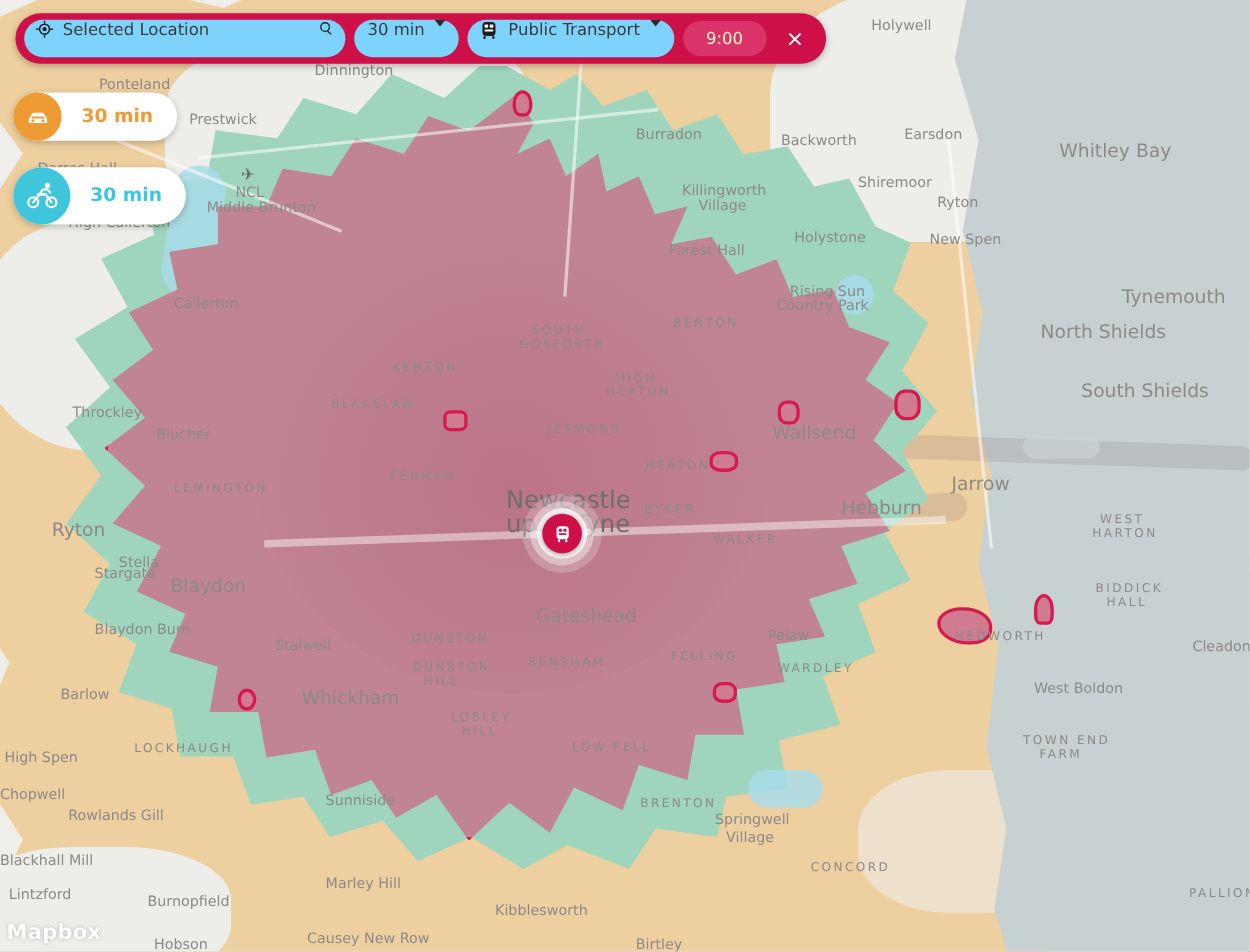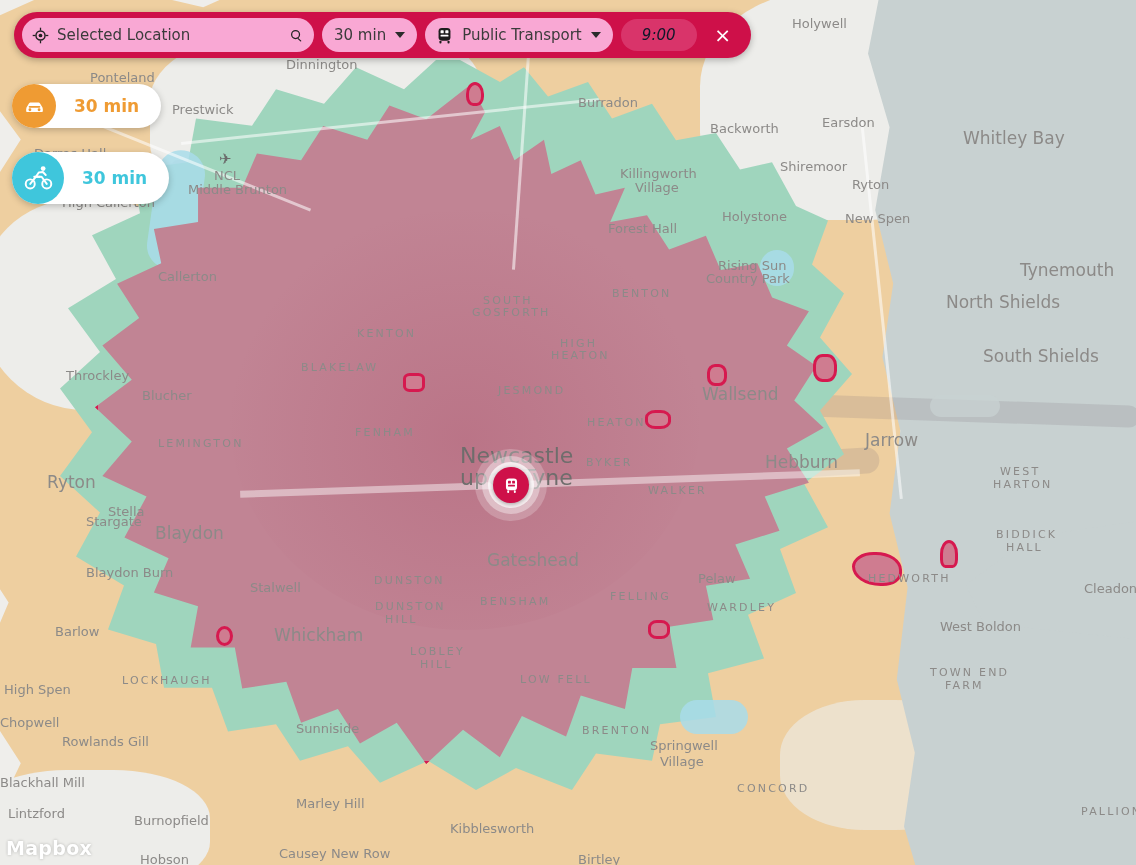--- a/index.html
+++ b/index.html
@@ -130,50 +130,49 @@
     position: absolute; left: 14px; top: 12px;
     display: flex; align-items: center;
     height: 46px;
     background: #CE1049;
     border-radius: 23px;
     padding: 0 6px 0 8px;
     box-shadow: 0 2px 7px rgba(0,0,0,.28);
     z-index: 40;
   }
   .sb-field {
-    display:flex; align-items:center;
-    background:#f9a8d4; border-radius:18px;
+    display:flex; align-items:flex-start;
+    background:#7dd3fc; border-radius:18px;
     height:34px;
     padding: 0 10px 0 10px;
     margin-right: 8px;
   }
   .sb-field.loc { width: 272px; justify-content:space-between; }
   .sb-text {
     font-size: 15px; color:#3b3b3b;
     font-family: "DejaVu Sans", sans-serif;
     white-space: nowrap;
   }
   .sb-field.loc .sb-text { margin-left: 8px; flex:1; }
   .sb-field.dur  { padding: 0 12px; }
   .sb-field.mode { padding: 0 12px 0 10px; }
   .caret {
     width:0;height:0;margin-left:9px;
     border-left:5px solid transparent;
     border-right:5px solid transparent;
     border-top:6px solid #2b2b2b;
   }
   .time-pill {
-    background:#D9346A; color:#0f172a;
+    background:#D9346A; color:#fef9c3;
     border-radius:16px;
     height:32px; min-width:76px;
     display:flex;align-items:center;justify-content:center;
     font-size:15px;
     font-family: "DejaVu Sans", sans-serif;
     margin-right:4px;
-    font-style:italic;
   }
   .close-btn {
     width:44px;height:40px;
     display:flex;align-items:center;justify-content:center;
     color:#fff; font-size:20px; cursor:pointer;
     font-family:"DejaVu Sans",sans-serif;
   }
 
   
   .badge {
@@ -292,21 +291,21 @@
     <div class="road" style="left:60px;top:160px;width:260px;height:3px;transform:rotate(22deg);"></div>
     <div class="road" style="left:880px;top:120px;width:3px;height:380px;transform:rotate(-6deg);"></div>
     <div class="road-major" style="left:240px;top:480px;width:620px;height:7px;transform:rotate(-2deg);"></div>
 
     <div style="position:absolute;left:219px;top:150px;font-size:15px;color:#6b6b6b;">✈</div>
 
     <div id="labels" class="layer">
         <div class="lbl town" style="left: 90px; top: 70px;">Ponteland</div>
         <div class="lbl town" style="left: 286px; top: 57px;">Dinnington</div>
         <div class="lbl town" style="left: 545px; top: 42px;">Dudley</div>
-        <div class="lbl town" style="left: 578px; top: 95px;">Burradon</div>
+        <div class="lbl town" style="left: 578px; top: 115px;">Burradon</div>
         <div class="lbl town" style="left: 710px; top: 121px;">Backworth</div>
         <div class="lbl town" style="left: 822px; top: 115px;">Earsdon</div>
         <div class="lbl town" style="left: 792px; top: 16px;">Holywell</div>
         <div class="lbl big" style="left: 963px; top: 128px;">Whitley Bay</div>
         <div class="lbl town" style="left: 172px; top: 102px;">Prestwick</div>
         <div class="lbl town" style="left: 34px; top: 146px;">Darras Hall</div>
         <div class="lbl town" style="left: 62px; top: 195px;">High Callerton</div>
         <div class="lbl town" style="left: 620px; top: 166px;">Killingworth</div>
         <div class="lbl town" style="left: 635px; top: 180px;">Village</div>
         <div class="lbl town" style="left: 780px; top: 159px;">Shiremoor</div>

